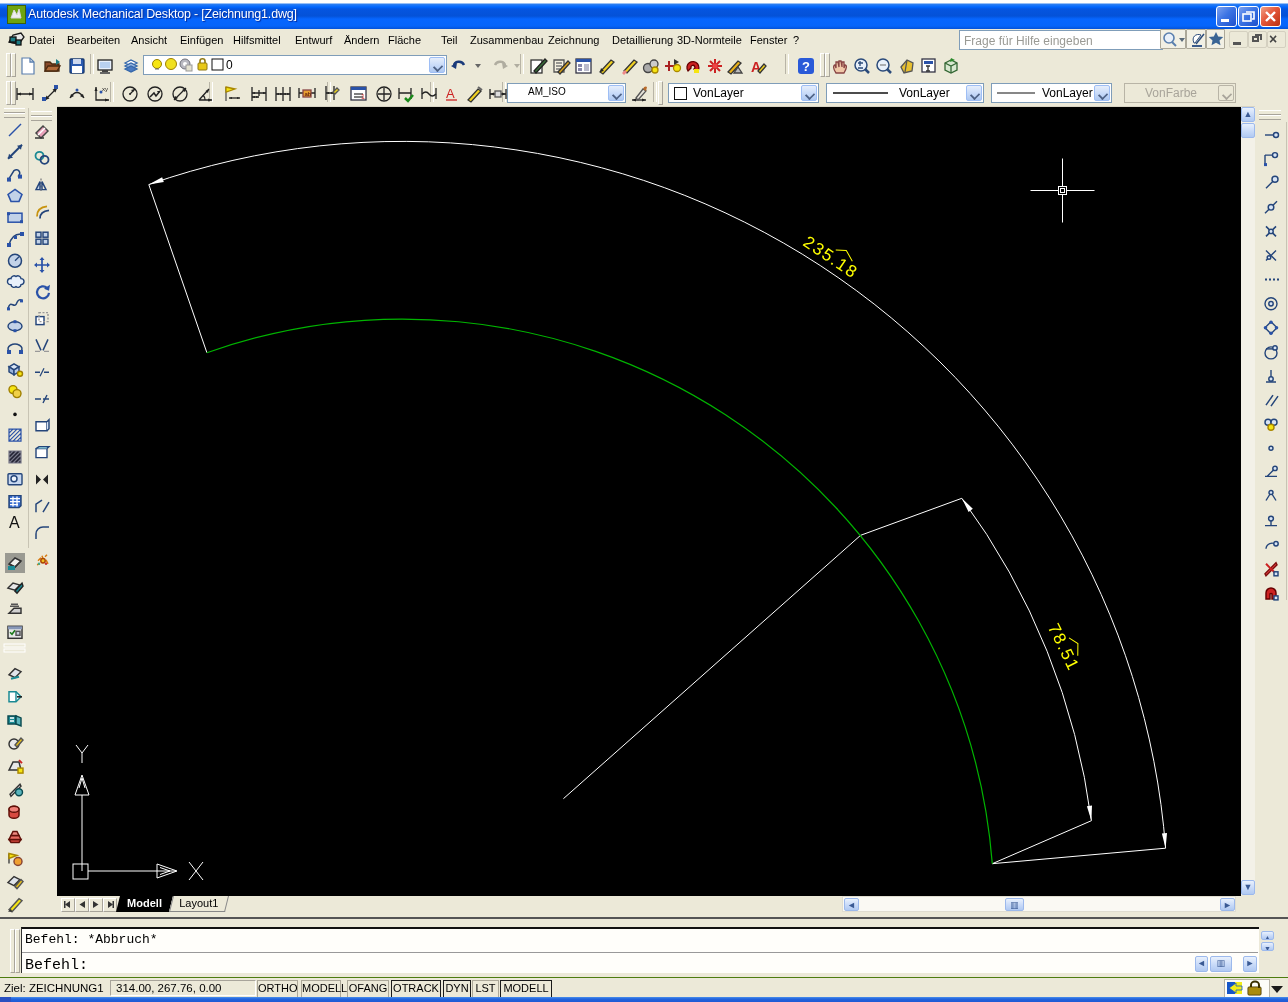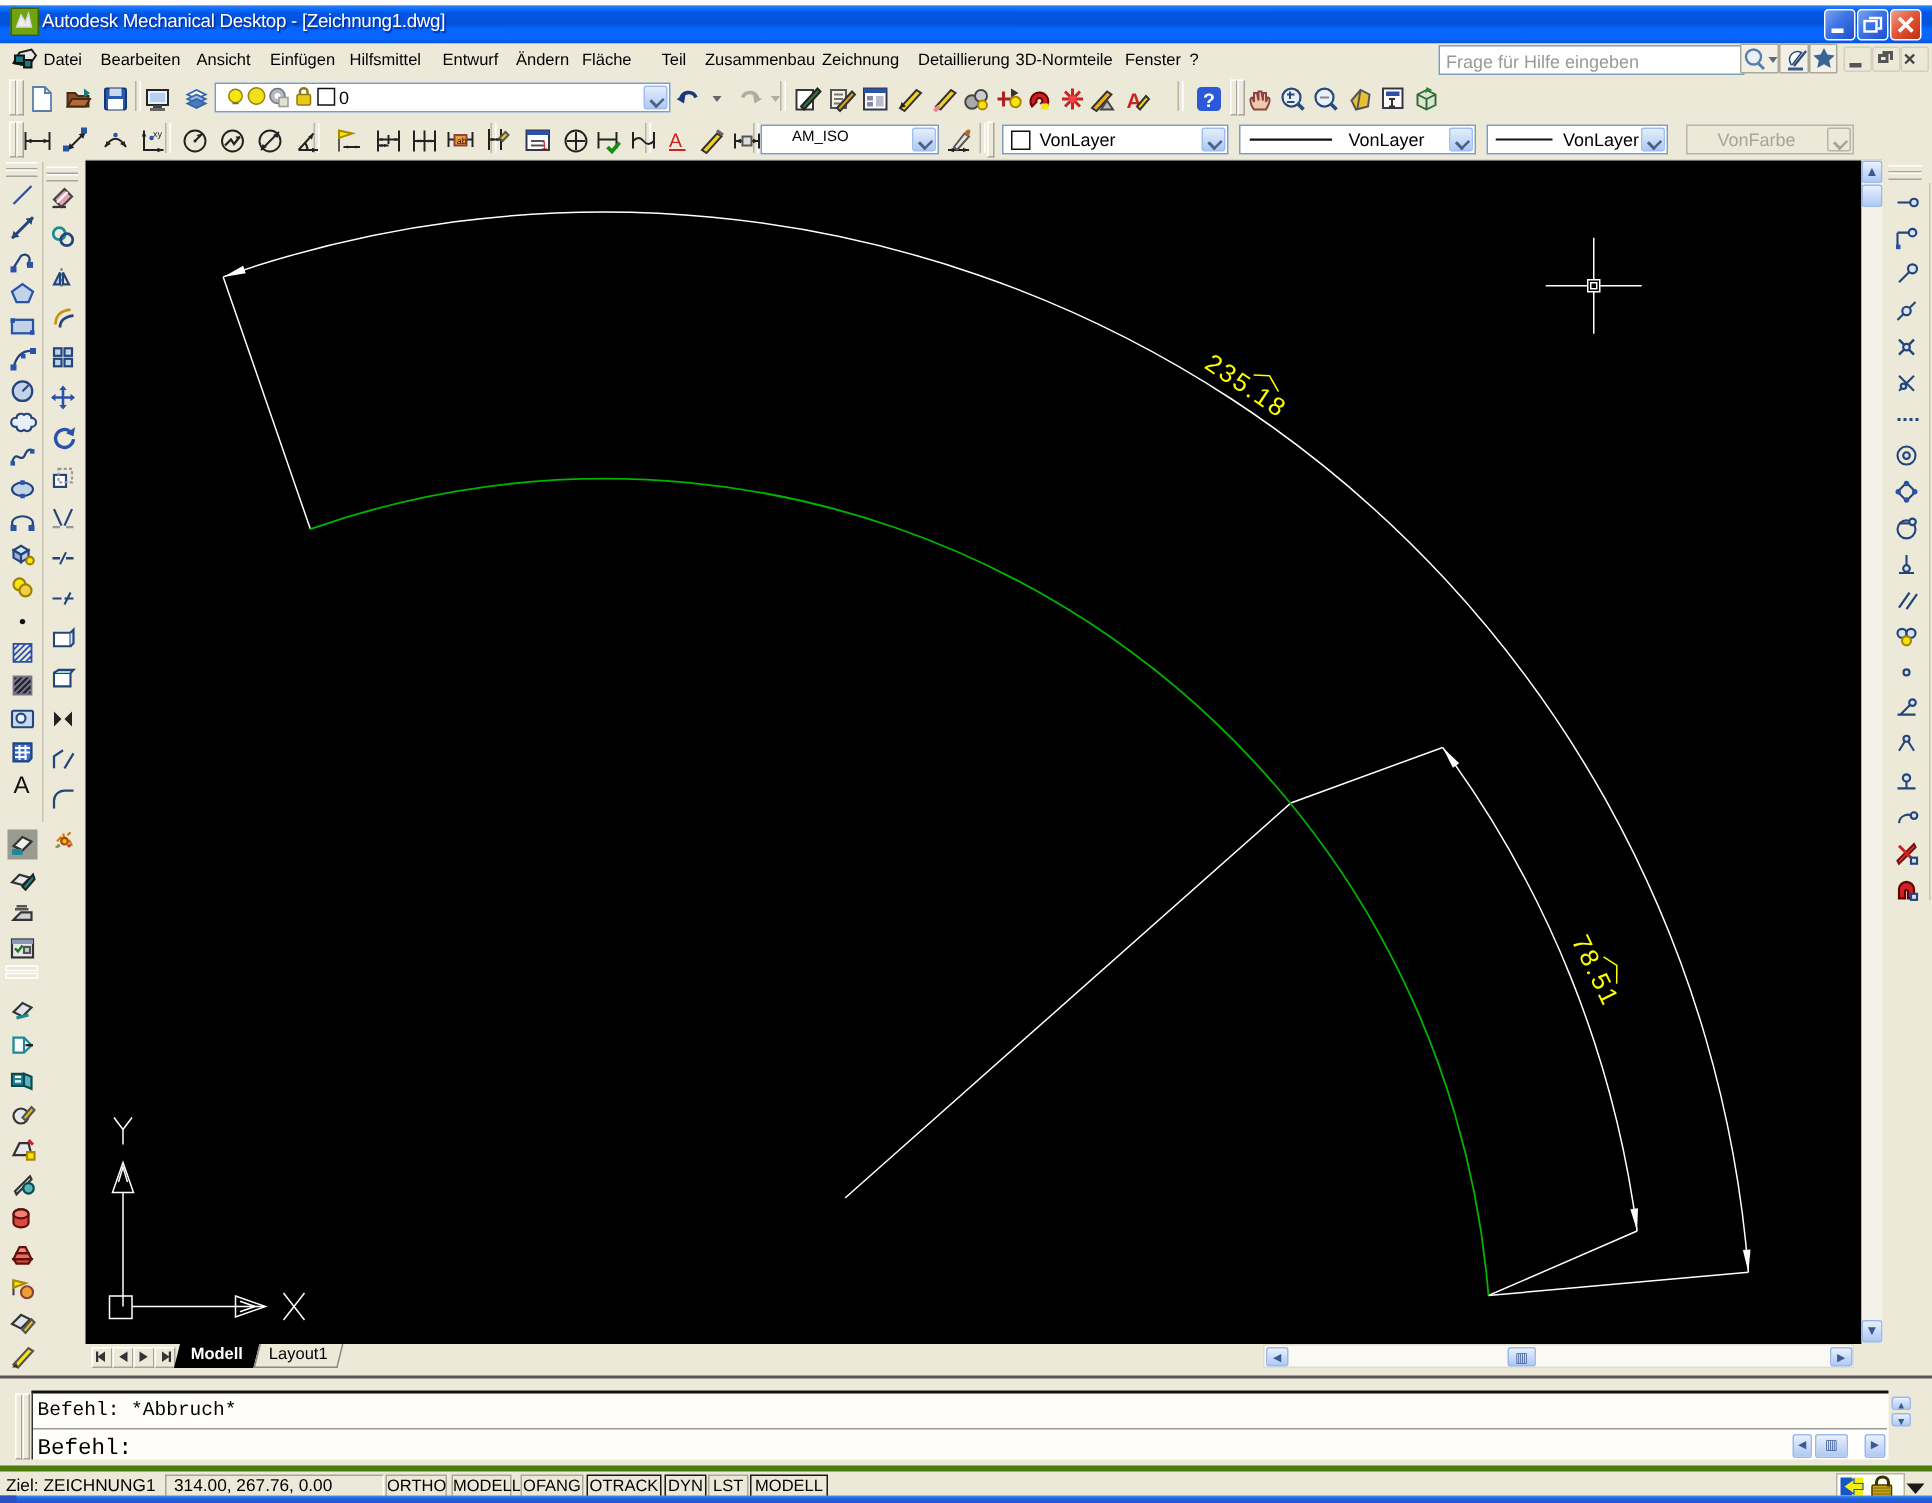--- a/index.html
+++ b/index.html
@@ -33,21 +33,21 @@
 #ldock{left:0;top:106px;width:57px;height:807px;background:#ece9d8}
 
 #rdock{left:1255px;top:106px;width:33px;height:807px;background:#ece9d8}
 
 #vscroll{left:1241px;top:107px;width:14px;height:788px;background:#f3f1e8}
 
 #tabrow{left:57px;top:896px;width:1184px;height:17px;background:#ece9d8}
 
 #cmd{left:0;top:913px;width:1288px;height:64px;background:#ece9d8}
 
-#status{left:0;top:977px;width:1288px;height:20px;background:#ece9d8;border-top:4px solid #4d7c0f}
+#status{left:0;top:977px;width:1288px;height:20px;background:#ece9d8;border-top:1px solid #4d7c0f}
 #taskbar{left:0;top:997px;width:1288px;height:5px;background:linear-gradient(180deg,#4a90ec 0,#2263dd 2px,#1e5ad4 5px)}
 #taskbar i{position:absolute;left:0;top:0;width:11px;height:5px;background:#2a50c0}
 .sbtn{position:absolute;top:2px;height:15px;font-size:11px;color:#000;text-align:center;background:#ece9d8;border:1px solid #aca899;padding-top:1px;box-sizing:content-box}
 .sbtn.on{border:1px solid #1a1a1a}
 .mono{font-family:"Liberation Mono",monospace}
 .tbtn{position:absolute;height:20px;background:#f2f0e4;border:1px solid #aca899;border-radius:1px;box-sizing:border-box}
 .mdib{position:absolute;top:2px;width:17px;height:15px;background:#ece9d8;border:1px solid #d4d0c0;border-radius:2px}
 .mdib i{position:absolute;background:#555}
 .tabnav{position:absolute;top:2px;width:14px;height:14px;background:#ece9d8;border:1px solid #fff;border-right-color:#a8a49a;border-bottom-color:#a8a49a;text-align:center;font-size:8px;color:#444;line-height:13px;box-sizing:border-box}
 .scb{position:absolute;background:linear-gradient(180deg,#e9f1fd 0,#c8daf8 55%,#b0c9f2 100%);border:1px solid #9cb9ec;border-radius:2px;color:#3a5a94;font-size:9px;text-align:center;line-height:12px;box-sizing:border-box;overflow:hidden}

